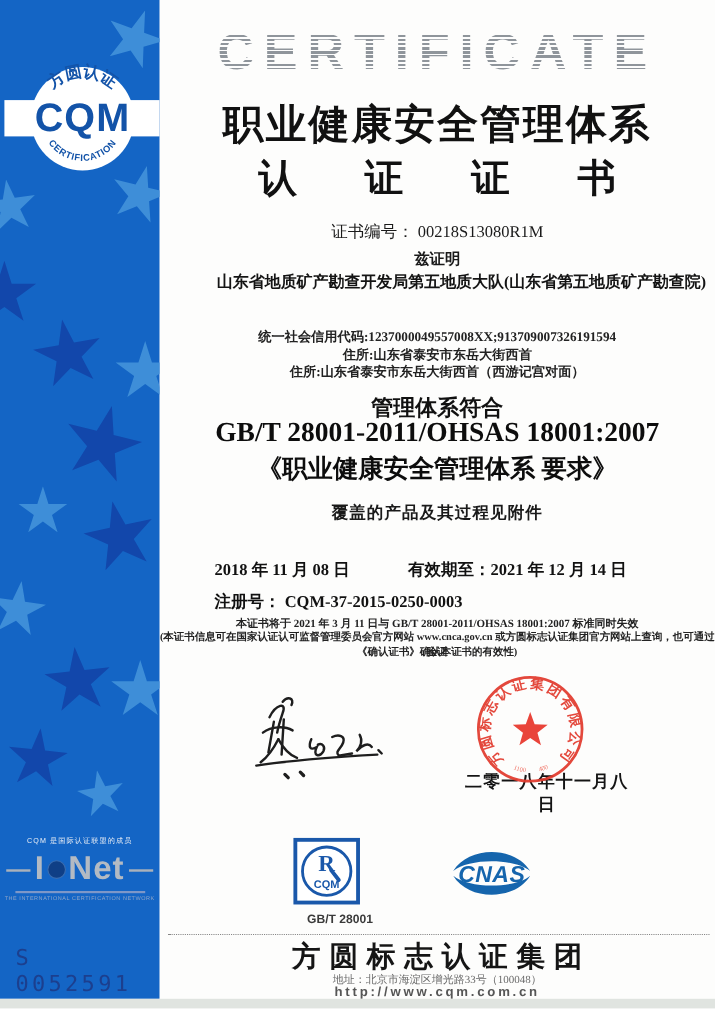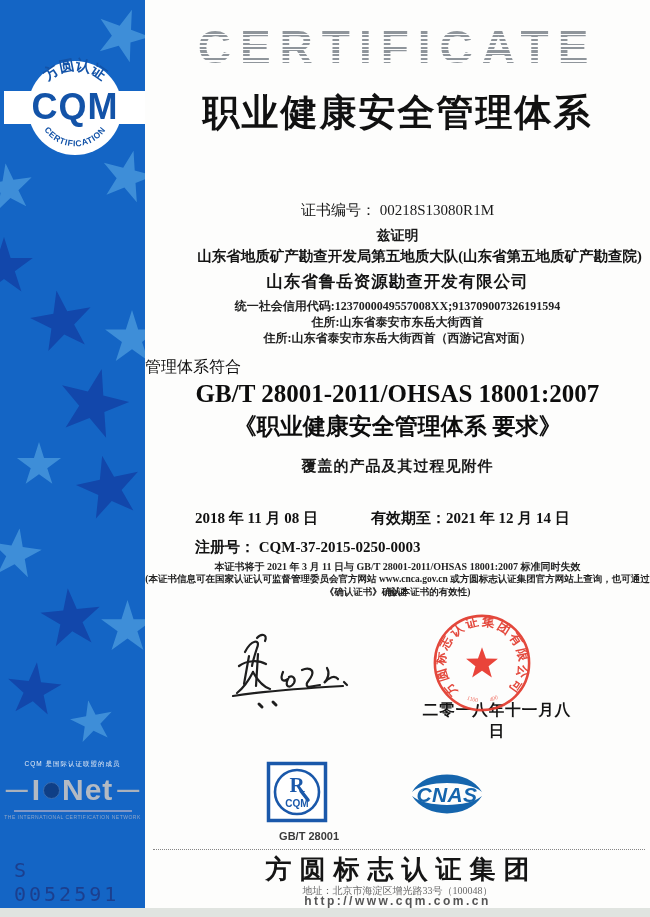--- a/index.html
+++ b/index.html
@@ -49,22 +49,22 @@
   .company1 { position:absolute; left:0; width:505px; top:247px; text-align:center;
     font-size:14.5px; font-weight:600; color:#141414;padding-left:44px; }
   .company2 { position:absolute; left:0; width:505px; top:271px; text-align:center;
     font-size:16.5px; font-weight:600; letter-spacing:1px; color:#141414; }
   .credit  { position:absolute; left:0; width:505px; top:298px; text-align:center;
     font-size:12px; font-weight:600; color:#222; }
   .addr1 { position:absolute; left:0; width:505px; top:314px; text-align:center;
     font-size:12px; font-weight:600; color:#222; }
   .addr2 { position:absolute; left:0; width:505px; top:330px; text-align:center;
     font-size:12px; font-weight:600; color:#222; }
-  .conform { position:absolute; left:0; width:505px; top:357px; 
-    font-size:16px; font-weight:normal; color:#111; }
+  .conform { position:absolute; left:0; width:505px; top:357px; text-align:center;
+    font-size:20px; font-weight:bold; color:#111; }
   .standard { position:absolute; left:0; width:505px; top:380px; text-align:center;
     font-size:25px; font-weight:bold; color:#0d0d0d; }
   .standard-name { position:absolute; left:0; width:505px; top:411px; text-align:center;
     font-size:23px; font-weight:bold; color:#0d0d0d; }
   .scope { position:absolute; left:0; width:505px; top:457px; text-align:center;
     font-size:15px; font-weight:600; letter-spacing:1px; color:#1a1a1a; }
   .dates-row { position:absolute; left:50px; top:509px; width:440px; display:flex;
     font-size:15px; font-weight:bold; color:#111; }
   .dates-row .valid { margin-left:53px; }
   .reg-row { position:absolute; left:50px; top:538px; font-size:15px; font-weight:bold; color:#111; }
@@ -147,25 +147,25 @@
       <div class="tagline">THE INTERNATIONAL CERTIFICATION NETWORK</div>
     </div>
 
     <div class="serial">S 0052591</div>
   </div>
 
   <div class="main">
 
     <div class="watermark">CERTIFICATE</div>
     <div class="title">职业健康安全管理体系</div>
+    <div class="subtitle">认 证 证 书</div>
 
     <div class="certno">证书编号： 00218S13080R1M</div>
     <div class="certify">兹证明</div>
     <div class="company1">山东省地质矿产勘查开发局第五地质大队(山东省第五地质矿产勘查院)</div>
-    <div class="company2">山东省鲁岳资源勘查开发有限公司</div>
     <div class="credit">统一社会信用代码:1237000049557008XX;913709007326191594</div>
     <div class="addr1">住所:山东省泰安市东岳大街西首</div>
     <div class="addr2">住所:山东省泰安市东岳大街西首（西游记宫对面）</div>
 
     <div class="conform">管理体系符合</div>
     <div class="standard">GB/T 28001-2011/OHSAS 18001:2007</div>
     <div class="standard-name">《职业健康安全管理体系  要求》</div>
     <div class="scope">覆盖的产品及其过程见附件</div>
 
     <div class="dates-row">

